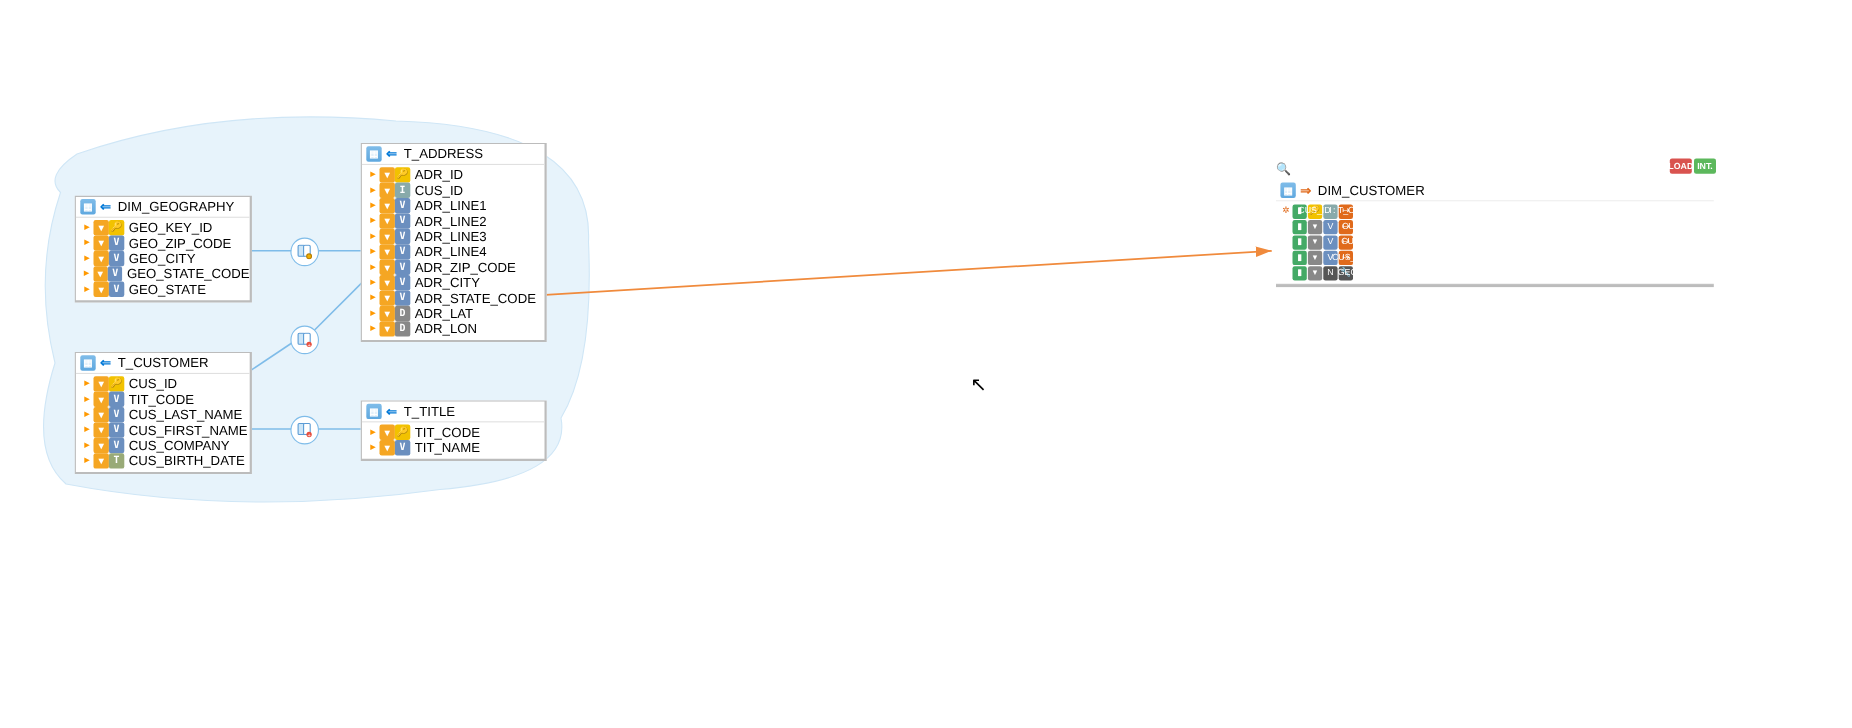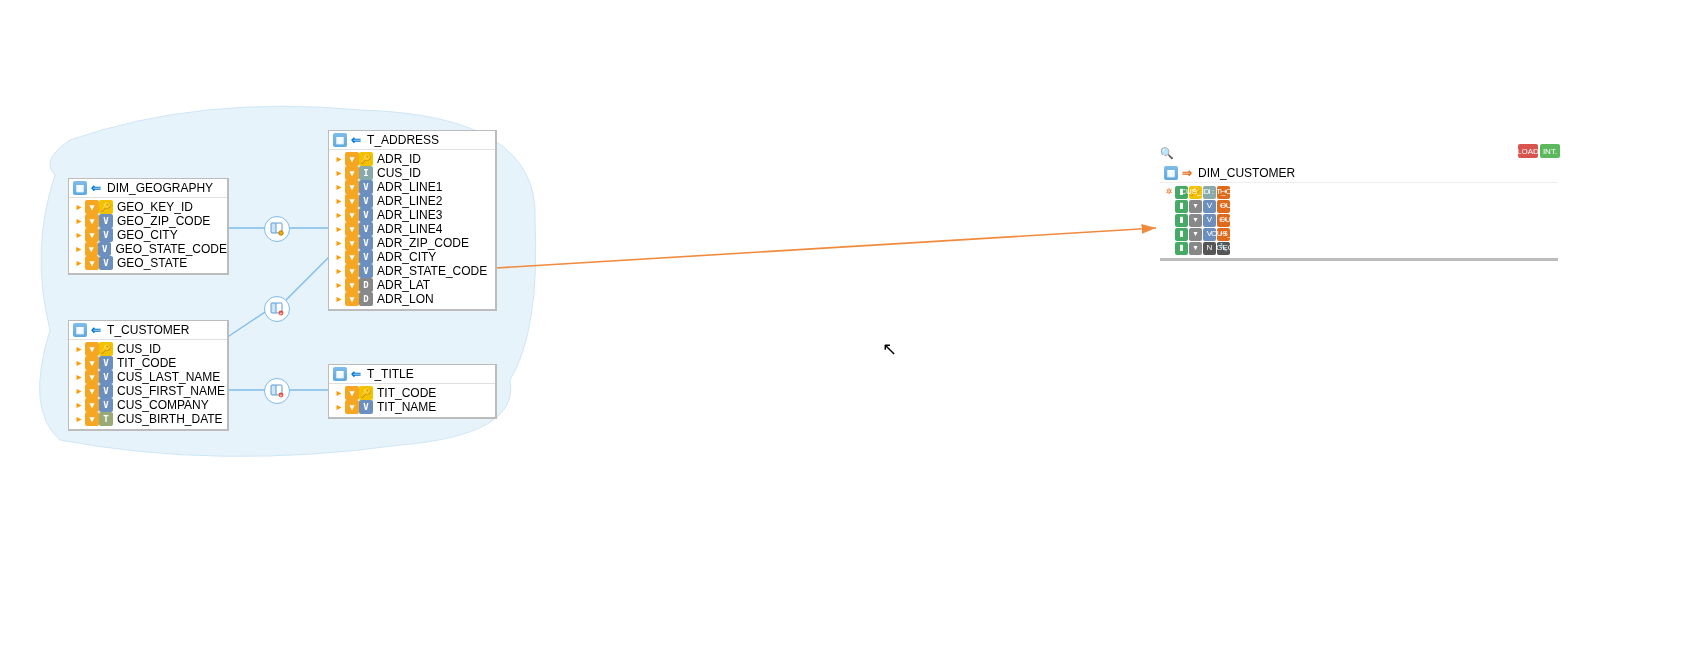--- a/index.html
+++ b/index.html
@@ -11,21 +11,21 @@
 .row .caret,.ent .head .caret{width:12px;font-size:10px;color:#f90;display:inline-block;text-align:center;line-height:14px}
 .row .txt{padding-left:4px}
 .ico{display:inline-flex;width:14px;height:14px;align-items:center;justify-content:center;font-size:9px;font-weight:bold;color:#fff;border-radius:2px}
 .ico.table{background:linear-gradient(#7fbce9,#5fa8df);color:#fff}
 .ico.filter{background:#f5a623}
 .ico.type{font-family:Consolas,monospace}
 .head .arrowh{color:#0078d7;font-weight:bold;font-size:12px;margin-left:-2px}
 .head .arrowh.out{color:#e06a1b}
 .head .title{font-size:12px}
 .topbtn{position:absolute;width:18px;height:18px;display:flex;align-items:center;justify-content:center;font-size:11px;background:#fff;cursor:pointer}
-.badge{position:absolute;width:20px;height:14px;border-radius:2px;font-size:8px;font-weight:normal;color:#fff;display:flex;align-items:center;justify-content:center}
+.badge{position:absolute;width:20px;height:14px;border-radius:2px;font-size:8px;font-weight:bold;color:#fff;display:flex;align-items:center;justify-content:center}
 .outIcons span{display:inline-flex;width:13px;height:13px;align-items:center;justify-content:center;font-size:8px;color:#fff;border-radius:2px;margin-right:1px}
 .ent.target{border-top:1px solid #bcbcbc}
 .ent.target .head{background:#fff}
 .cursor{position:absolute;font-size:18px;color:#000}
 .joinNode{position:absolute;width:24px;height:24px;border-radius:50%;background:#fff;border:1px solid #7fbce9;display:flex;align-items:center;justify-content:center}
 .joinNode svg{}
 </style>
 </head>
 <body>
 

